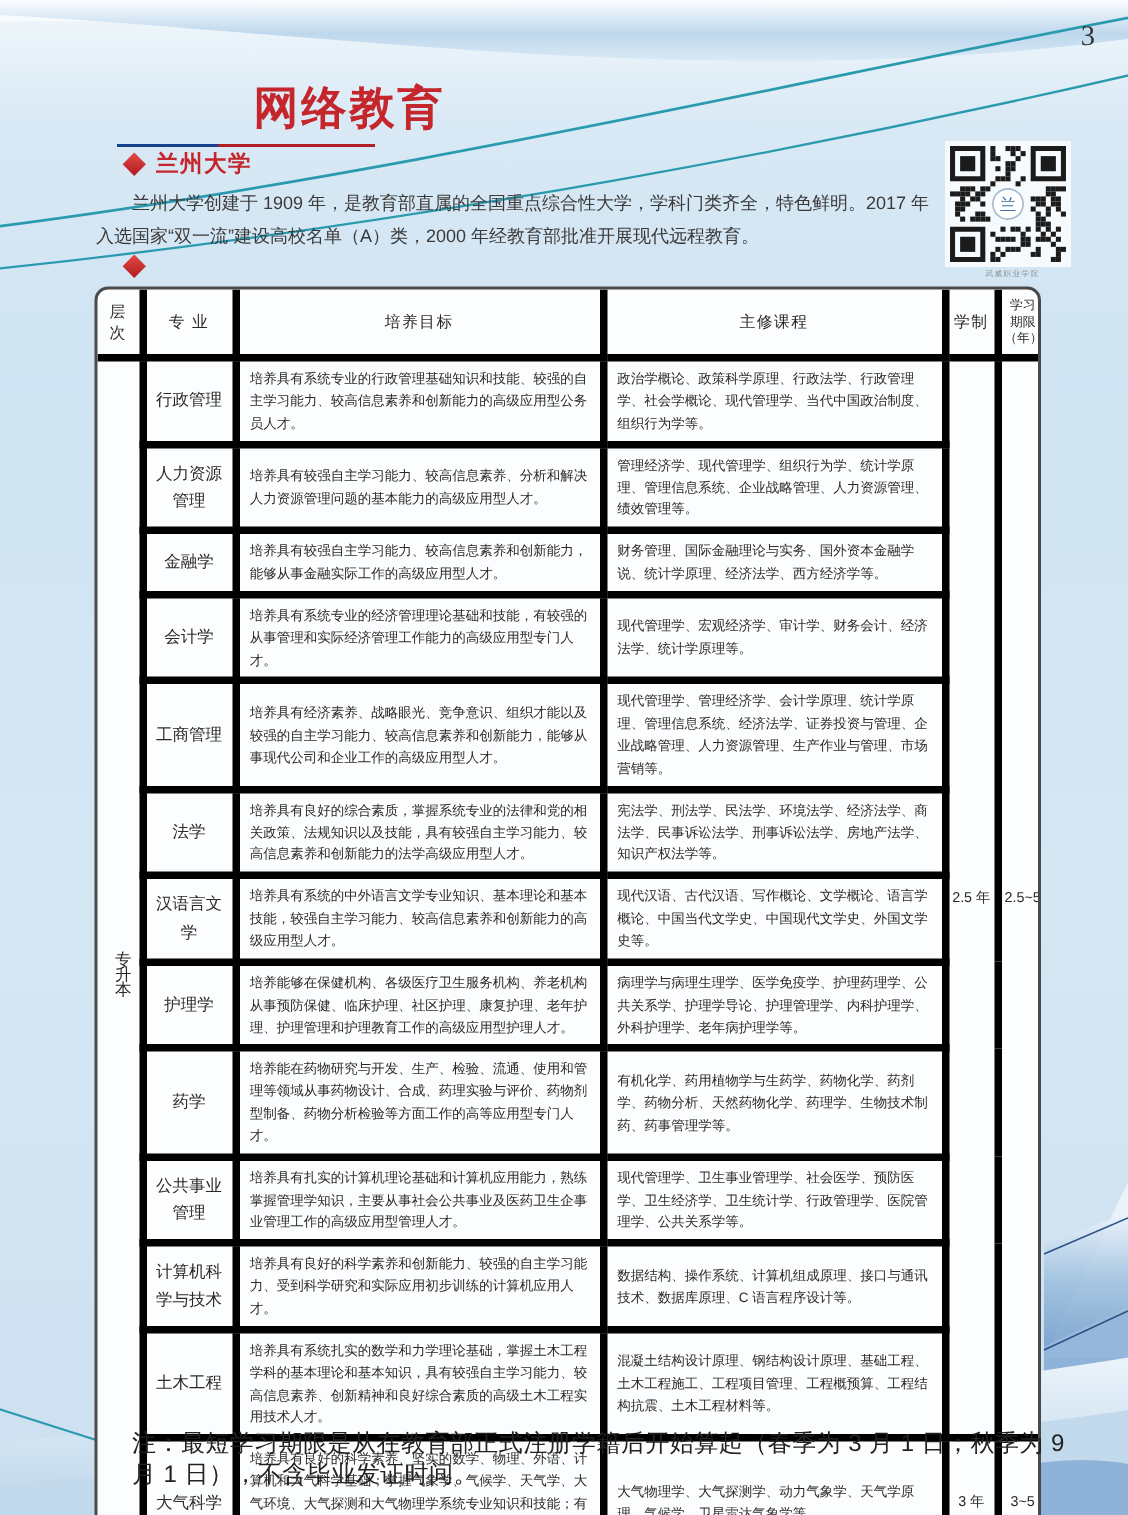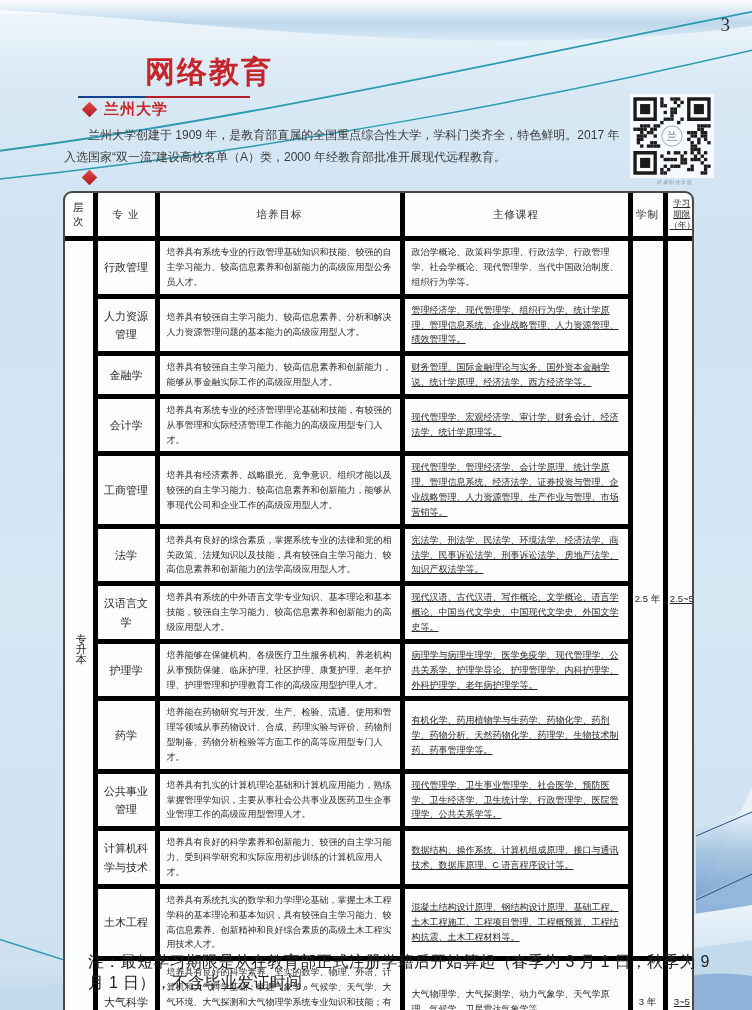--- a/index.html
+++ b/index.html
@@ -8,21 +8,21 @@
   .page {
     position:relative; width:752px; height:1010px; overflow:hidden;
     background:linear-gradient(180deg,#f2f8fc 0%,#d9e9f5 8%,#cfe3f2 25%,#d6e7f4 60%,#cde0f0 100%);
   }
   .deco { position:absolute; inset:0; width:752px; height:1010px; z-index:0; }
   .content { position:relative; z-index:1; }
 
   .page-number { position:absolute; top:14px; right:22px; font-family:"Liberation Serif","DejaVu Serif",serif;
     font-size:19px; color:#333; }
 
-  .title-wrap { position:absolute; top:52px; left:0; width:400px; }
+  .title-wrap { position:absolute; top:52px; left:0; width:400px;padding-left:24px; }
   .page-title { margin-left:145px; font-size:30px; font-weight:bold; color:#c5262c; letter-spacing:2px; }
   .title-underline { position:absolute; left:78px; top:44px; width:172px; height:2px;
     background:linear-gradient(90deg,#16418e 0%,#16418e 39%,#b21f24 39%,#b21f24 100%); }
 
   .section-head { position:absolute; left:84px; display:flex; align-items:center; gap:9px; }
   .section-head.univ { top:100px; }
   .section-head.adm  { top:172px; }
   .diamond { width:11px; height:11px; background:linear-gradient(135deg,#e24a44,#b01b20); transform:rotate(45deg); flex:0 0 auto; }
   .section-label { font-size:15px; font-weight:bold; color:#c5262c; letter-spacing:1px; }
 
@@ -30,21 +30,21 @@
     font-size:12px; line-height:1.85; color:#3a3a3a; text-indent:2em; }
 
   .qr-block { position:absolute; top:94px; right:32px; width:90px; text-align:center; }
   .qr-block svg { background:#f6fafd; display:block; }
   .qr-caption { font-size:5px; color:#8a9096; margin-top:1px; letter-spacing:1px; }
 
   .table-wrap { position:absolute; top:191px; left:63px; width:631px;
     border:2px solid #4a4a4a; border-radius:9px; overflow:hidden; background:#fbfdfe; }
   table { border-collapse:collapse; width:100%; table-layout:fixed; }
   th,td { border:5px solid #000000; color:#2a2a2a; vertical-align:middle; }
-  tr > :first-child { border-left:none; } tr > :last-child { border-right:none;text-decoration:underline; }
+  tr > :first-child { border-left:none; } tr > :last-child { border-right:none; }
   thead th { border-top:none; } tbody tr:last-child td { border-bottom:none; }
   thead th { font-size:10.5px; font-weight:normal; padding:5px 2px; letter-spacing:1px; }
   th.small-head { font-size:8.5px; letter-spacing:0; line-height:1.3; }
   td { font-size:9px; line-height:1.65; padding:4px 7px; }
   td.level-cell { text-align:center; }
   .level-text { writing-mode:vertical-rl; letter-spacing:10px; font-size:11px; margin:0 auto; }
   td.major-cell { text-align:center; font-size:11px; padding:4px 3px; }
   td.num-cell { text-align:center; font-size:9.5px; padding:4px 1px; }
 
   .note { position:absolute; top:952px; left:88px; width:640px;
@@ -304,21 +304,21 @@
             <td>宪法学、刑法学、民法学、环境法学、经济法学、商法学、民事诉讼法学、刑事诉讼法学、房地产法学、知识产权法学等。</td>
           </tr>
           <tr>
             <td class="major-cell">汉语言文学</td>
             <td>培养具有系统的中外语言文学专业知识、基本理论和基本技能，较强自主学习能力、较高信息素养和创新能力的高级应用型人才。</td>
             <td>现代汉语、古代汉语、写作概论、文学概论、语言学概论、中国当代文学史、中国现代文学史、外国文学史等。</td>
           </tr>
           <tr>
             <td class="major-cell">护理学</td>
             <td>培养能够在保健机构、各级医疗卫生服务机构、养老机构从事预防保健、临床护理、社区护理、康复护理、老年护理、护理管理和护理教育工作的高级应用型护理人才。</td>
-            <td>病理学与病理生理学、医学免疫学、现代管理学、公共关系学、护理学导论、护理管理学、内科护理学、外科护理学、老年病护理学等。</td>
+            <td>病理学与病理生理学、医学免疫学、护理药理学、公共关系学、护理学导论、护理管理学、内科护理学、外科护理学、老年病护理学等。</td>
           </tr>
           <tr>
             <td class="major-cell">药学</td>
             <td>培养能在药物研究与开发、生产、检验、流通、使用和管理等领域从事药物设计、合成、药理实验与评价、药物剂型制备、药物分析检验等方面工作的高等应用型专门人才。</td>
             <td>有机化学、药用植物学与生药学、药物化学、药剂学、药物分析、天然药物化学、药理学、生物技术制药、药事管理学等。</td>
           </tr>
           <tr>
             <td class="major-cell">公共事业管理</td>
             <td>培养具有扎实的计算机理论基础和计算机应用能力，熟练掌握管理学知识，主要从事社会公共事业及医药卫生企事业管理工作的高级应用型管理人才。</td>
             <td>现代管理学、卫生事业管理学、社会医学、预防医学、卫生经济学、卫生统计学、行政管理学、医院管理学、公共关系学等。</td>

